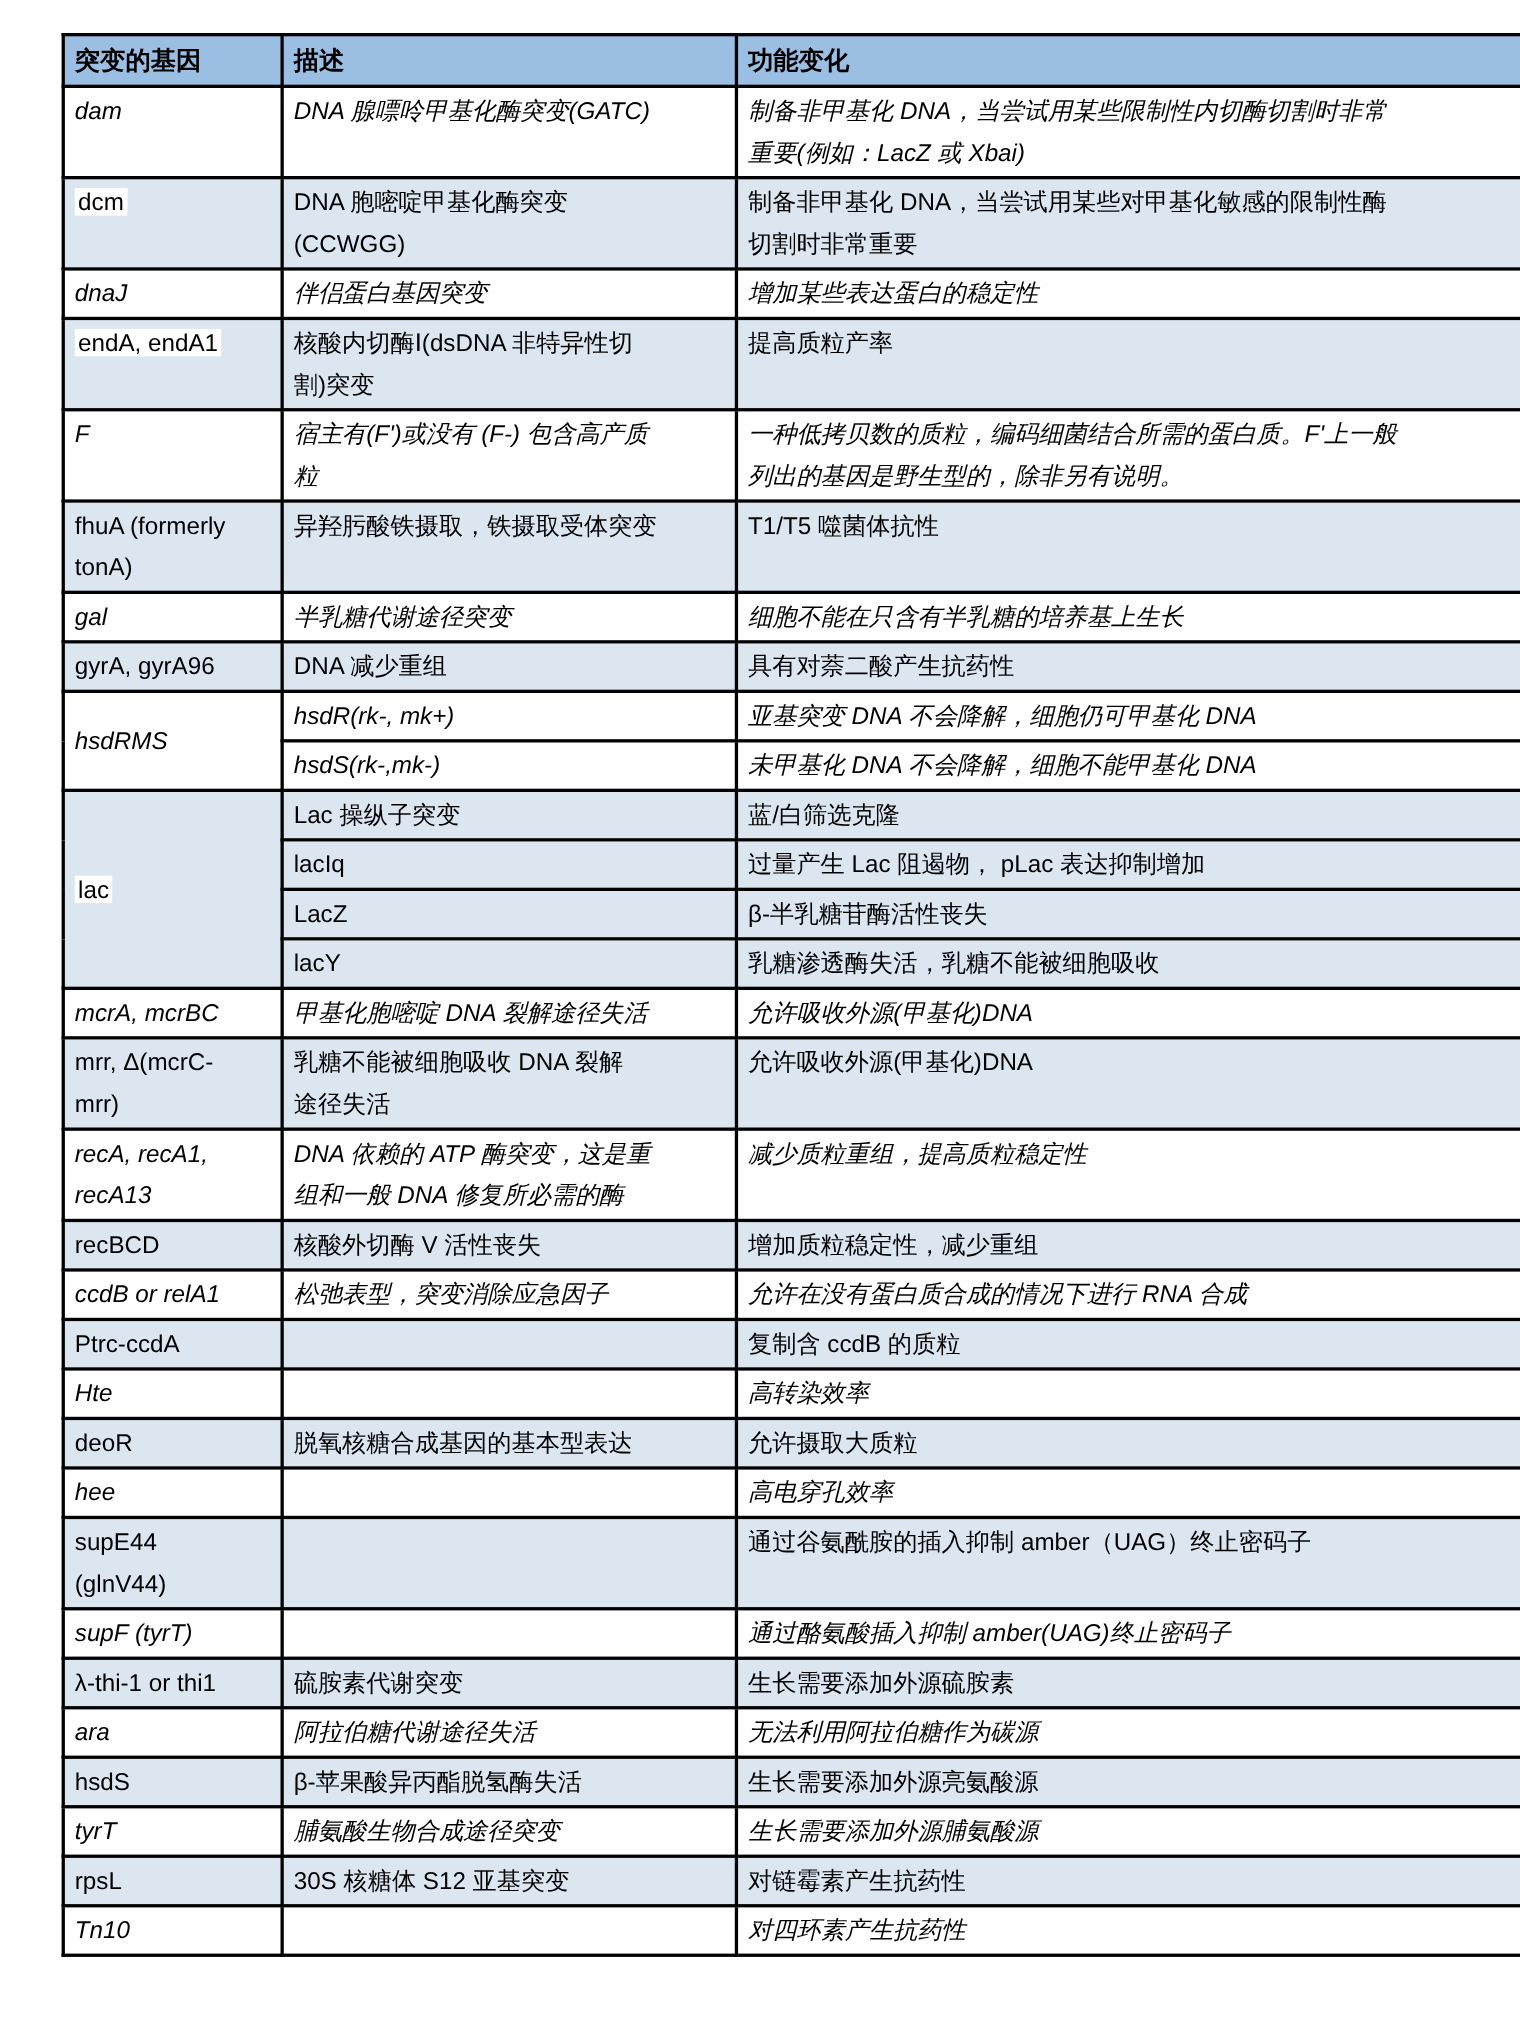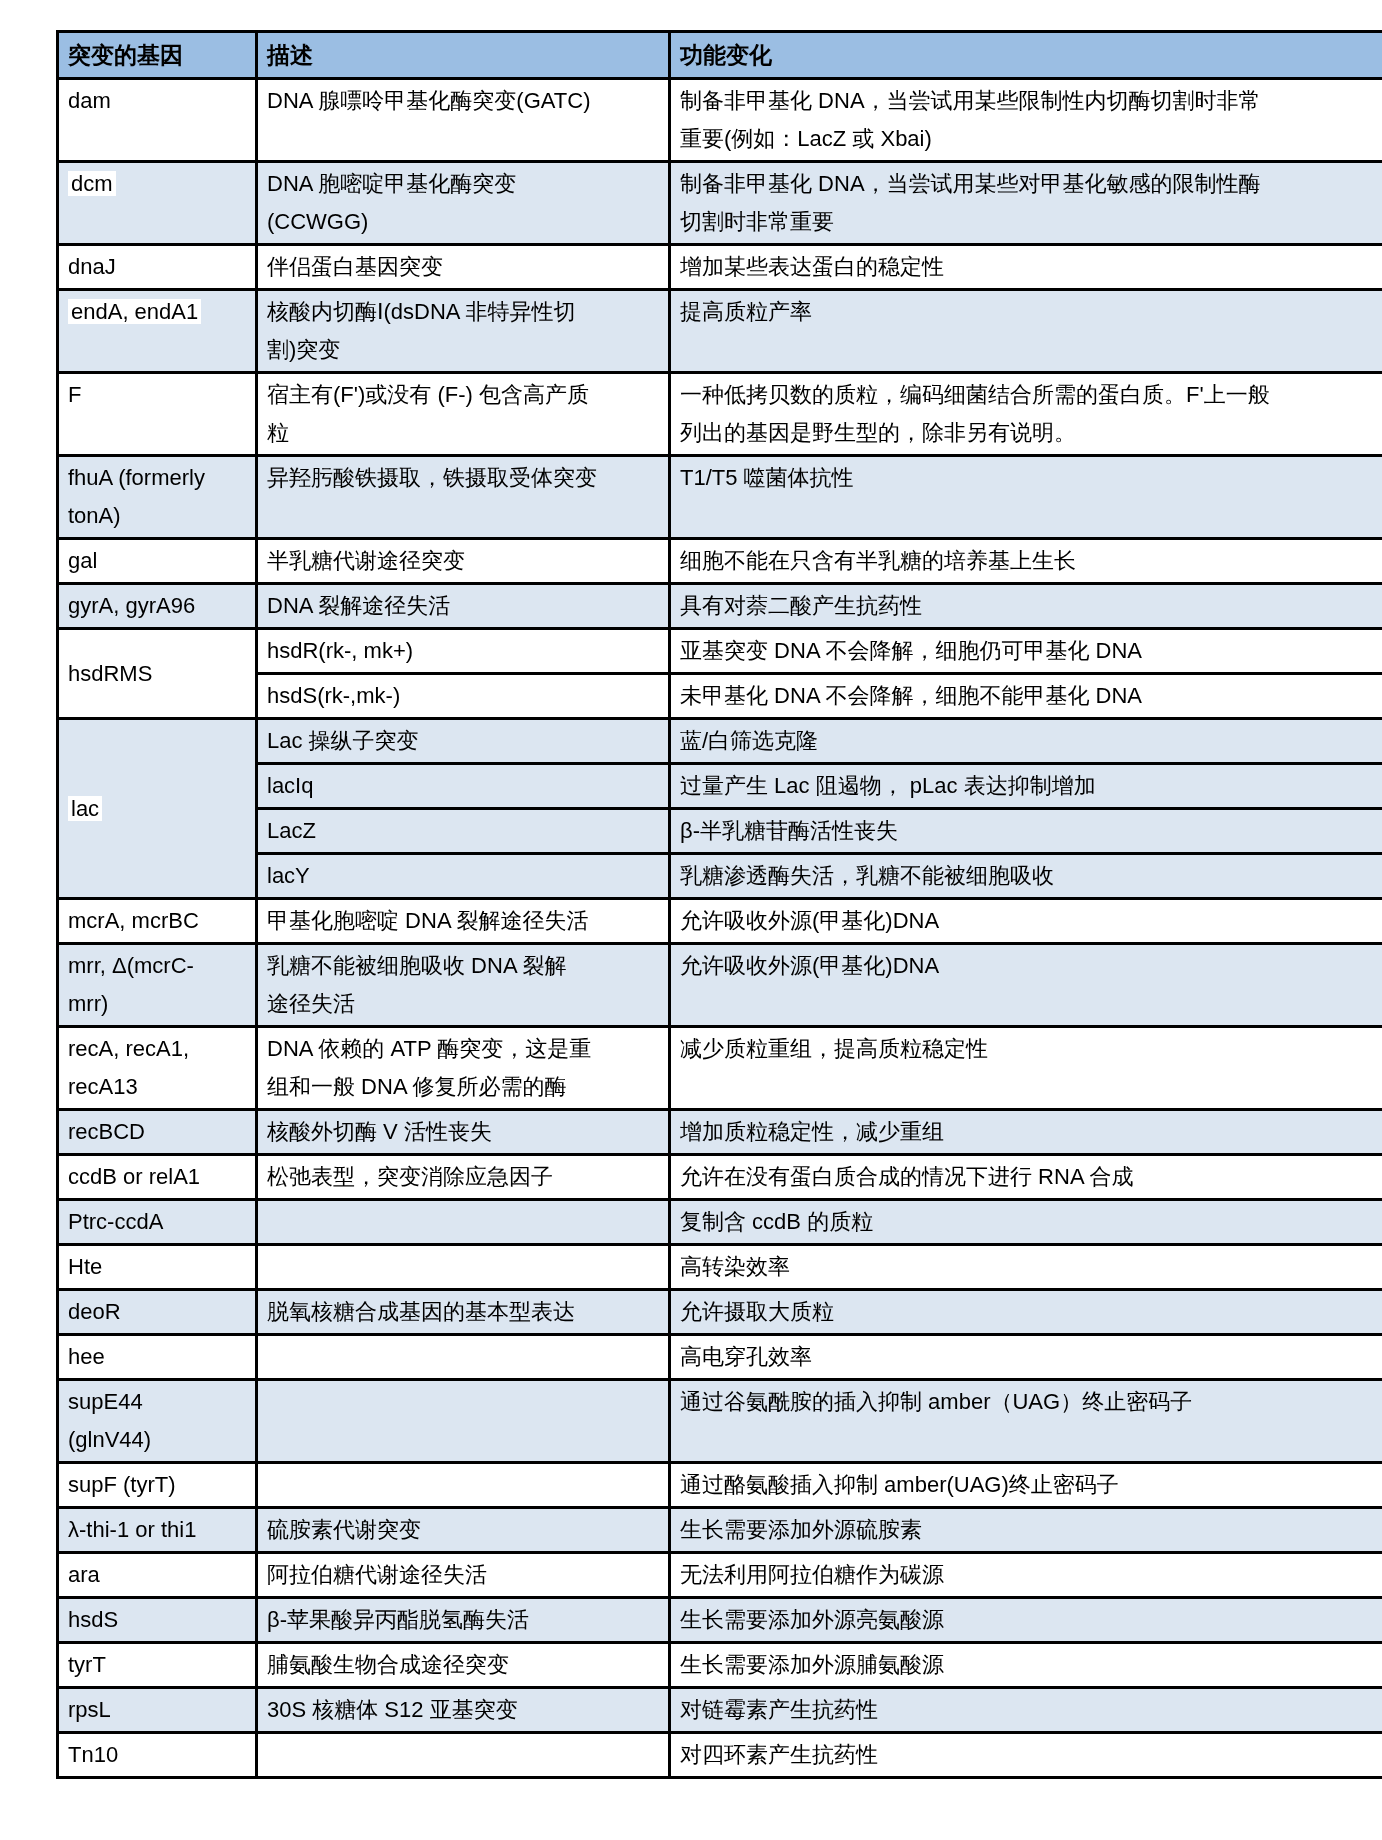--- a/index.html
+++ b/index.html
@@ -37,21 +37,21 @@
     white-space: pre-wrap;
     word-break: break-word;
     overflow: hidden;
   }
   th {
     background: #9BBEE3;
     font-weight: bold;
     font-size: 23px;
     line-height: 40px;
   }
-  tr.plain td { background: #ffffff; }
+  tr.plain td { background: #ffffff; font-style: italic; }
   tr.shaded td { background: #DCE6F1; }
   td.gene-cell.merged { vertical-align: middle; }
   span.hl {
     background: #ffffff;
     padding: 0 3px;
     text-align: center;
   }
 </style>
 </head>
 <body>
@@ -108,21 +108,21 @@
           <td class="desc-cell">异羟肟酸铁摄取，铁摄取受体突变</td>
           <td class="func-cell">T1/T5 噬菌体抗性</td>
         </tr>
         <tr class="plain">
           <td class="gene-cell" rowspan="1">gal</td>
           <td class="desc-cell">半乳糖代谢途径突变</td>
           <td class="func-cell">细胞不能在只含有半乳糖的培养基上生长</td>
         </tr>
         <tr class="shaded">
           <td class="gene-cell" rowspan="1">gyrA, gyrA96</td>
-          <td class="desc-cell">DNA 裂解途径失活</td>
+          <td class="desc-cell">DNA 减少重组</td>
           <td class="func-cell">具有对萘二酸产生抗药性</td>
         </tr>
         <tr class="plain">
           <td class="gene-cell merged" rowspan="2">hsdRMS</td>
           <td class="desc-cell">hsdR(rk-, mk+)</td>
           <td class="func-cell">亚基突变 DNA 不会降解，细胞仍可甲基化 DNA</td>
         </tr>
         <tr class="plain">
           <td class="desc-cell">hsdS(rk-,mk-)</td>
           <td class="func-cell">未甲基化 DNA 不会降解，细胞不能甲基化 DNA</td>

